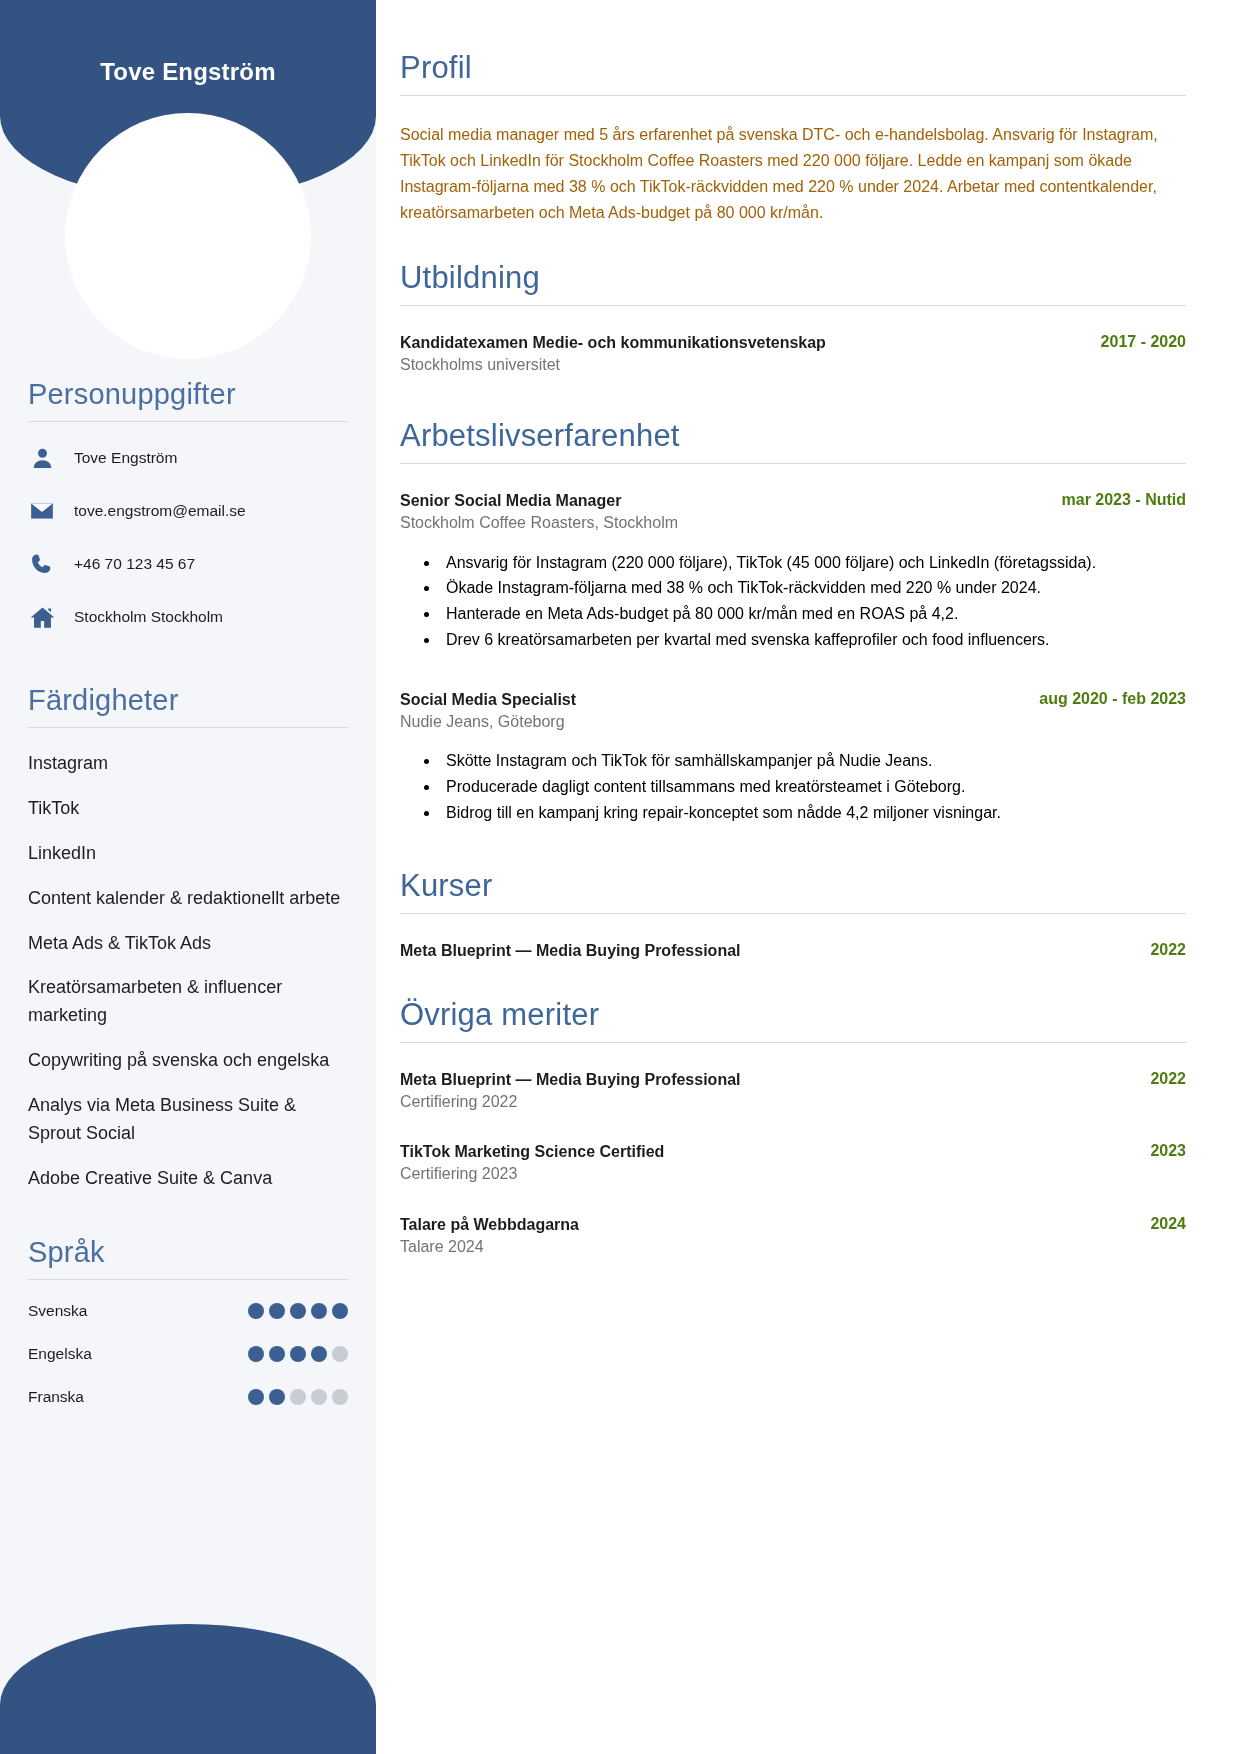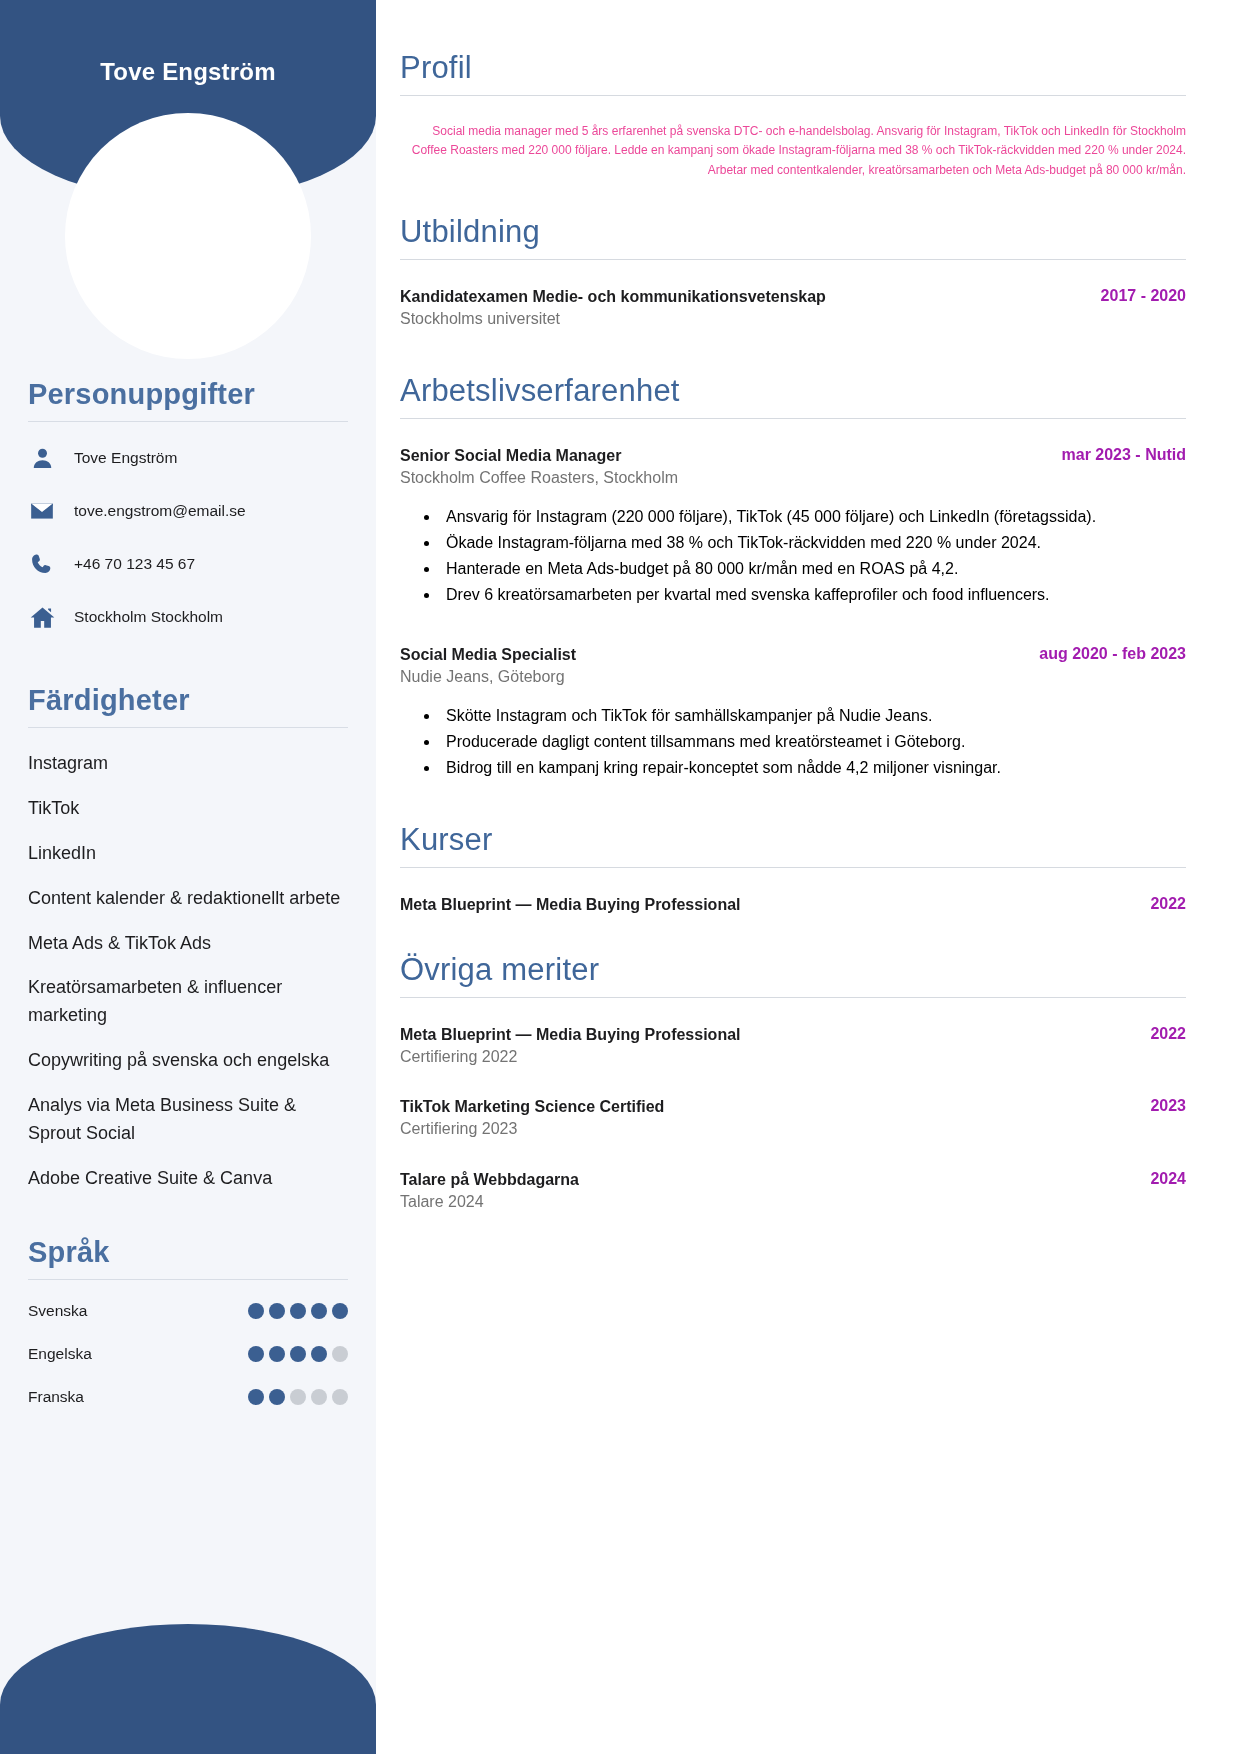--- a/index.html
+++ b/index.html
@@ -69,21 +69,21 @@
     z-index: 1;
   }
   .sidebar-inner {
     position: relative;
     z-index: 4;
     padding: 0 28px;
     padding-top: 378px;
   }
   .side-h {
     font-size: 29px;
-    font-weight: bold;
+    font-weight: normal;
     color: #4a6fa0;
     letter-spacing: 0.2px;
     padding-bottom: 10px;
   }
   .side-rule {
     border-bottom: 1px solid #d8dde5;
     margin-bottom: 22px;
   }
   .contact-row {
     display: flex;
@@ -139,44 +139,43 @@
     font-weight: normal;
     color: #3f6699;
     letter-spacing: 0.2px;
     padding-bottom: 9px;
   }
   .main-rule {
     border-bottom: 1px solid #d6dae0;
     margin-bottom: 26px;
   }
   .profile-text {
-    font-size: 12px;
+    font-size: 16px;
     line-height: 1.62;
-    color: #ec4899;
+    color: #a16207;
     margin-bottom: 34px;
-    text-align: right;
   }
   .entry { margin-bottom: 6px; }
   .entry-head {
     display: flex;
     justify-content: space-between;
     align-items: flex-start;
     gap: 20px;
   }
   .entry-title {
     font-size: 16px;
     font-weight: bold;
     color: #1d1d1f;
     line-height: 1.32;
     font-stretch: condensed;
   }
   .entry-date {
     font-size: 16px;
     font-weight: bold;
-    color: #a21caf;
+    color: #4d7c0f;
     white-space: nowrap;
     padding-top: 1px;
   }
   .entry-sub {
     font-size: 16px;
     color: #737373;
     line-height: 1.4;
     margin-top: 1px;
   }
   .bullets {

